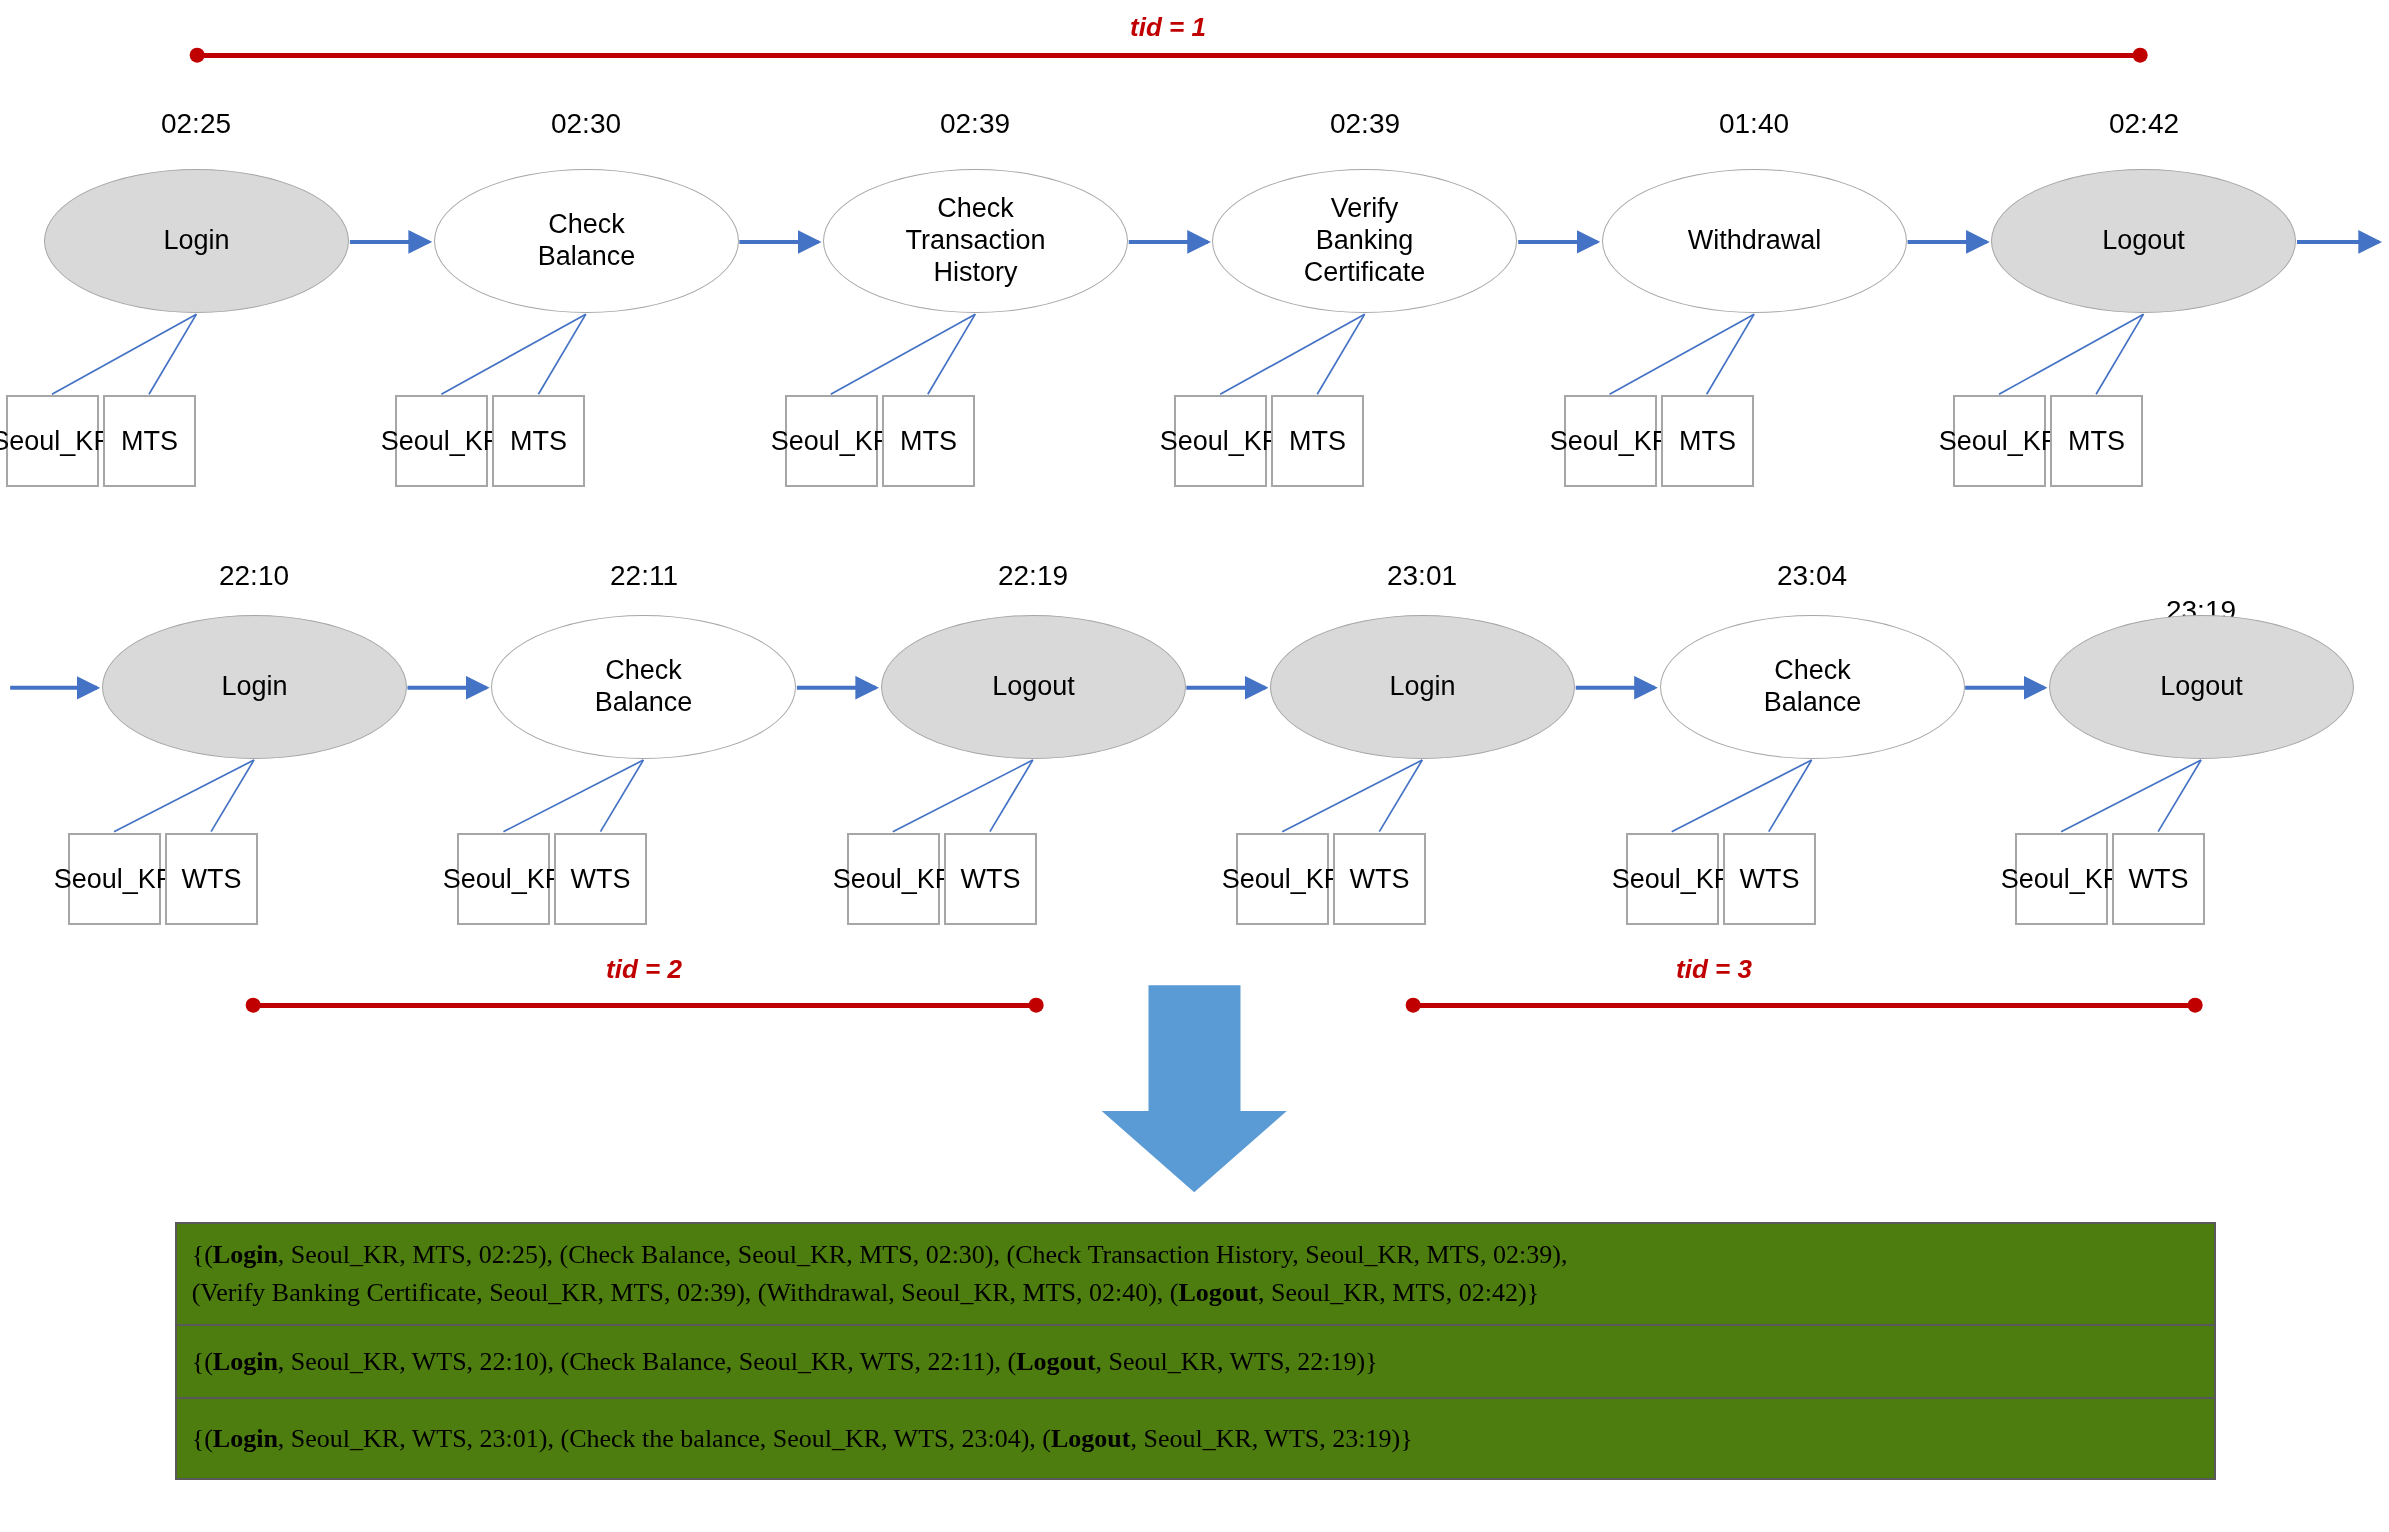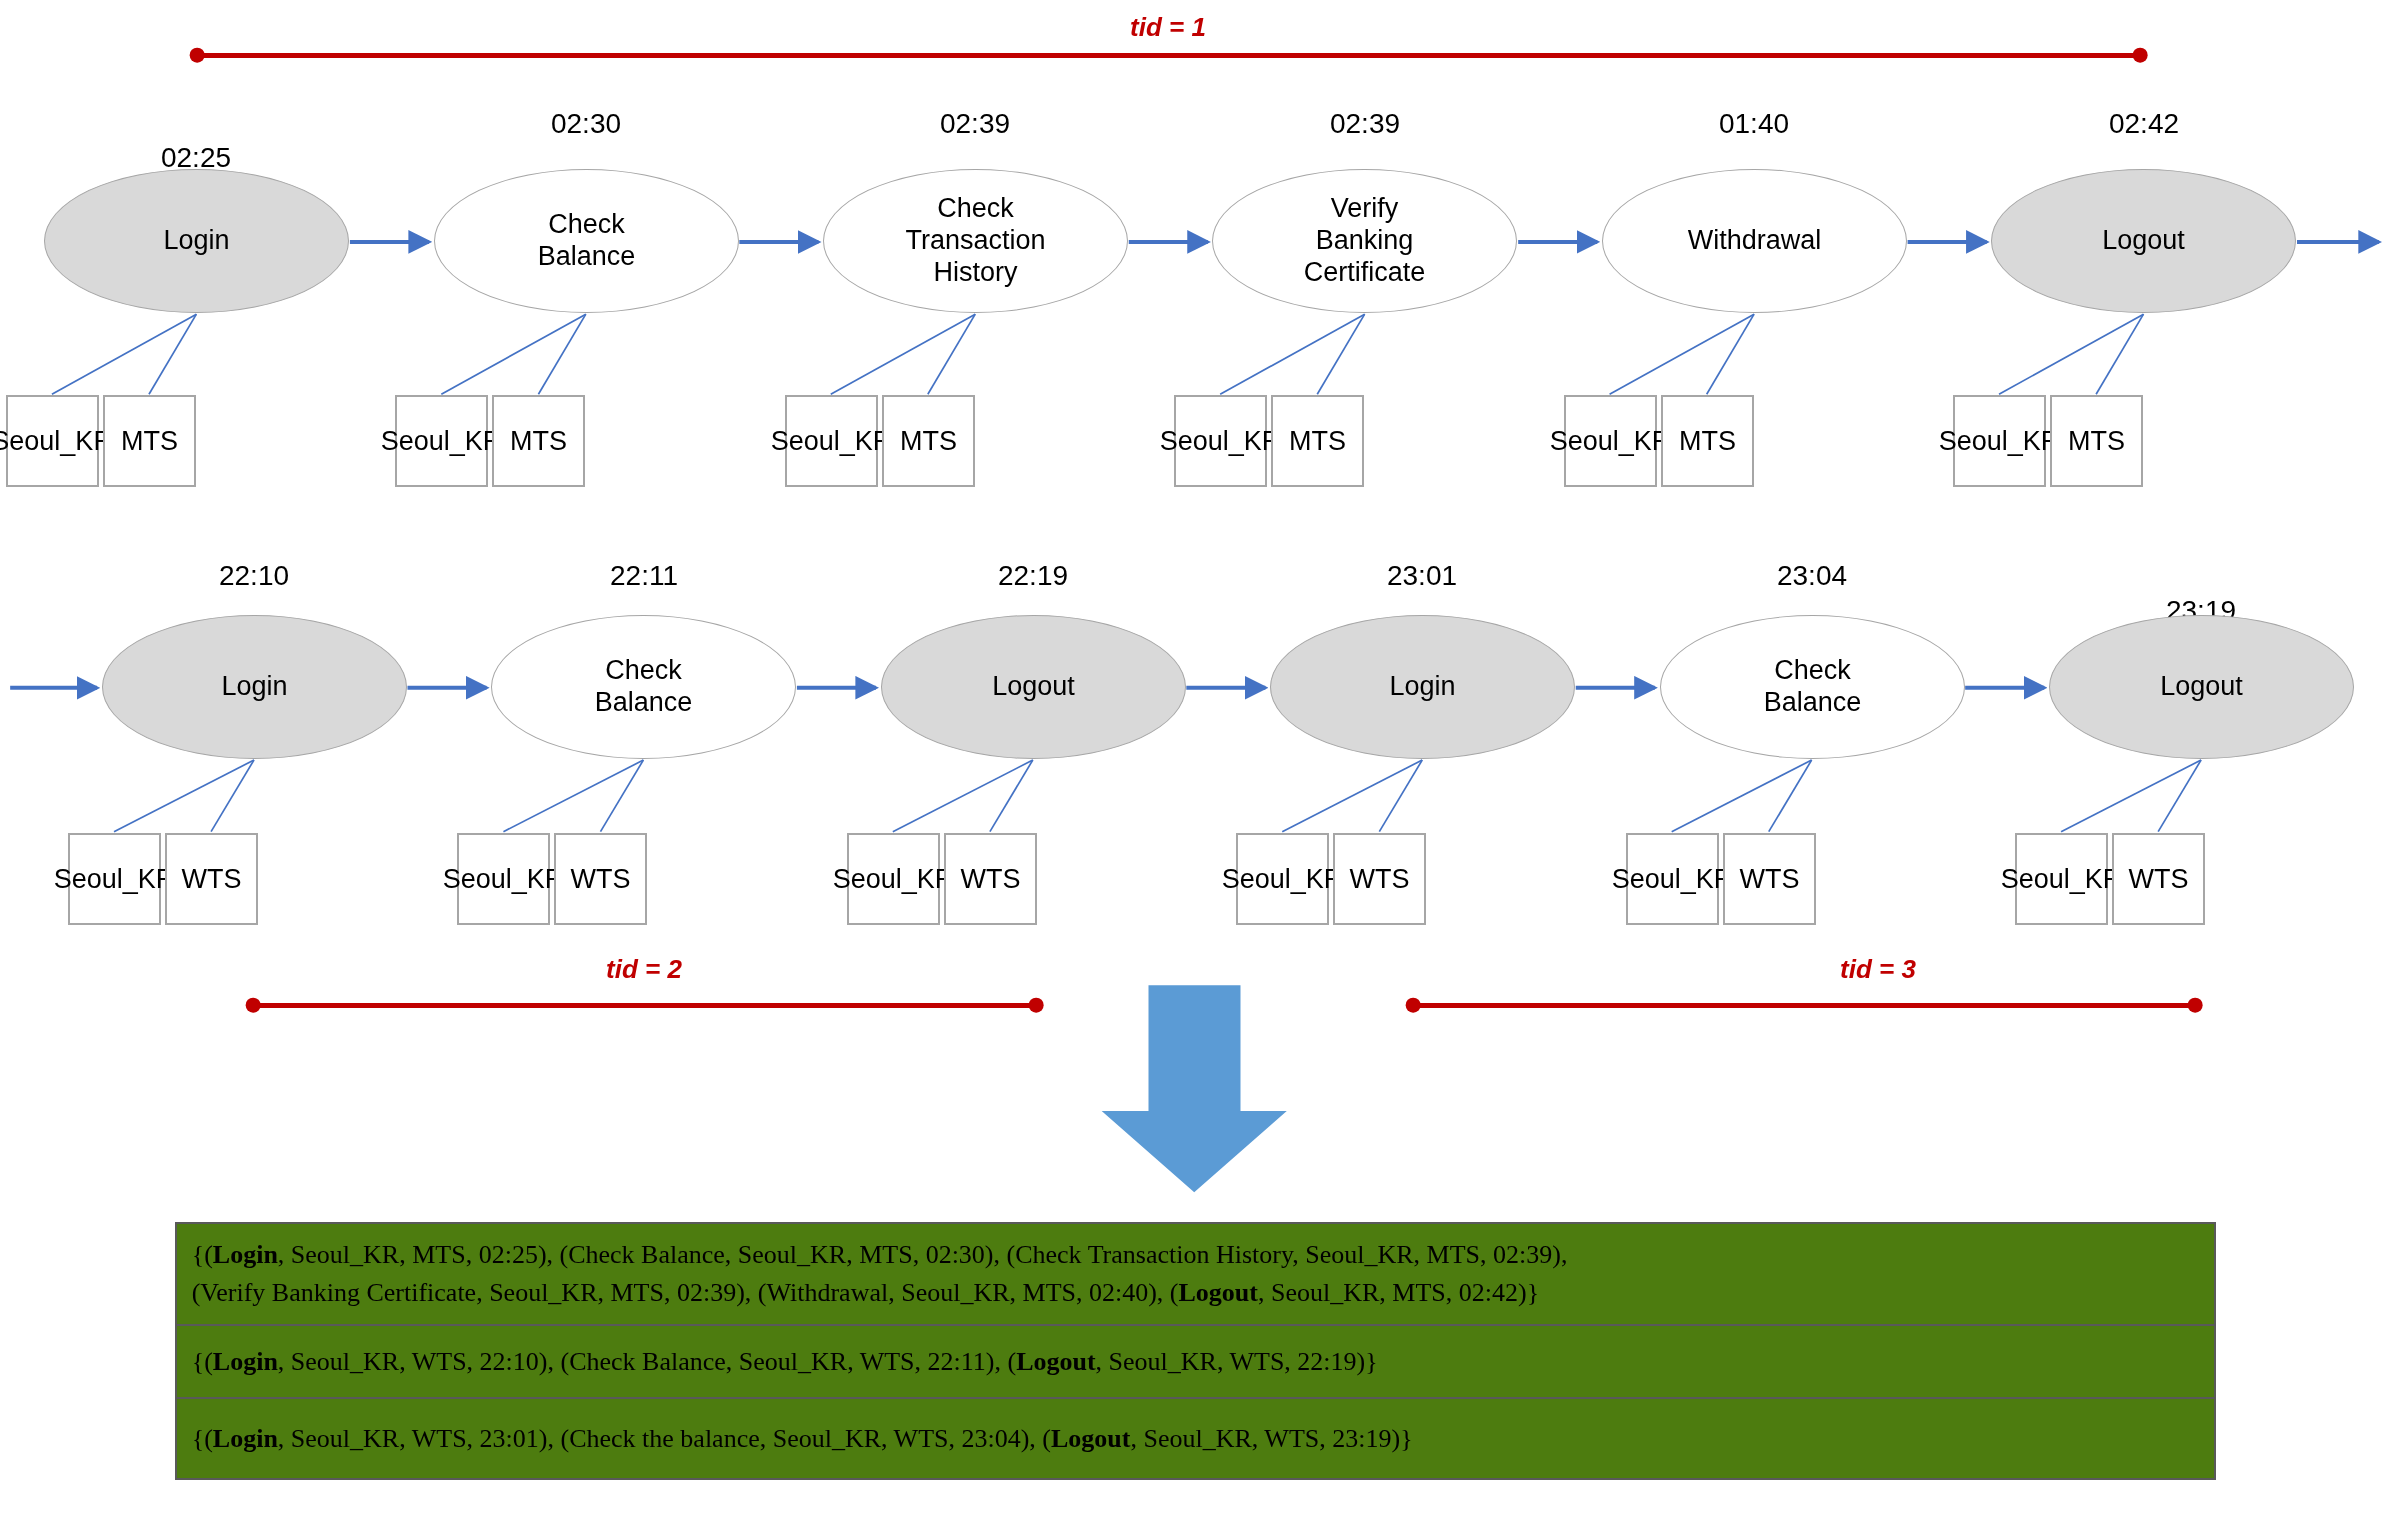--- a/index.html
+++ b/index.html
@@ -50,21 +50,21 @@
 </head>
 <body>
 
 <div class="stage">
 
   <div class="tid-label" style="left:1168px;top:12.4px;">tid = 1</div>
   <div class="tid-line" style="left:195px;top:53px;width:1947px;"></div>
   <div class="tid-dot" style="left:197px;top:55px;"></div>
   <div class="tid-dot" style="left:2140px;top:55px;"></div>
 
-  <div class="time-lbl" style="left:196px;top:108px;margin-top:34px;">02:25</div>
+  <div class="time-lbl" style="left:196px;top:108px;">02:25</div>
   <div class="time-lbl" style="left:586px;top:108px;">02:30</div>
   <div class="time-lbl" style="left:975px;top:108px;">02:39</div>
   <div class="time-lbl" style="left:1365px;top:108px;">02:39</div>
   <div class="time-lbl" style="left:1754px;top:108px;">01:40</div>
   <div class="time-lbl" style="left:2144px;top:108px;">02:42</div>
 
   <div class="node shaded" style="left:44px;top:169px;width:305px;height:144px;">
     <div class="node-text">Login</div>
     </div>
 
@@ -201,21 +201,21 @@
     </div>
   <div class="attr-box" style="left:2112px;top:833px;width:93px;height:92px;">
     <span>WTS</span>
     </div>
 
   <div class="tid-label" style="left:644px;top:954px;">tid = 2</div>
   <div class="tid-line" style="left:251px;top:1003px;width:787px;"></div>
   <div class="tid-dot" style="left:253px;top:1005px;"></div>
   <div class="tid-dot" style="left:1036px;top:1005px;"></div>
 
-  <div class="tid-label" style="left:1878px;top:954px;">tid = 3</div>
+  <div class="tid-label" style="left:1714px;top:954px;">tid = 3</div>
   <div class="tid-line" style="left:1411px;top:1003px;width:786px;"></div>
   <div class="tid-dot" style="left:1413px;top:1005px;"></div>
   <div class="tid-dot" style="left:2195px;top:1005px;"></div>
 
   <svg class="overlay" viewBox="0 0 4233 2715">
     <defs>
       <marker id="ah" markerWidth="6" markerHeight="6" refX="5.2" refY="3" orient="auto" markerUnits="strokeWidth">
         <path d="M0,0 L6,3 L0,6 z" fill="#4472C4"></path>
       </marker>
     </defs>

